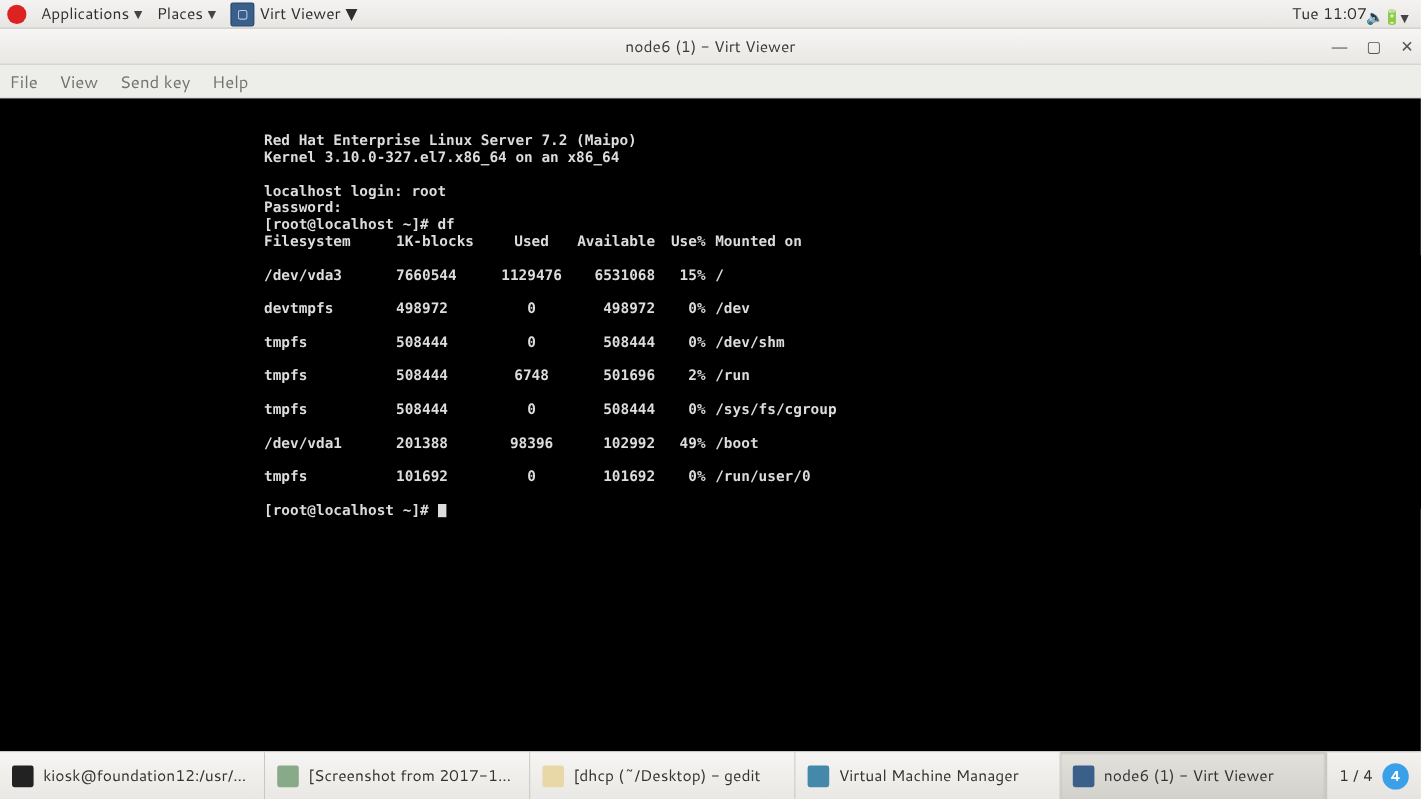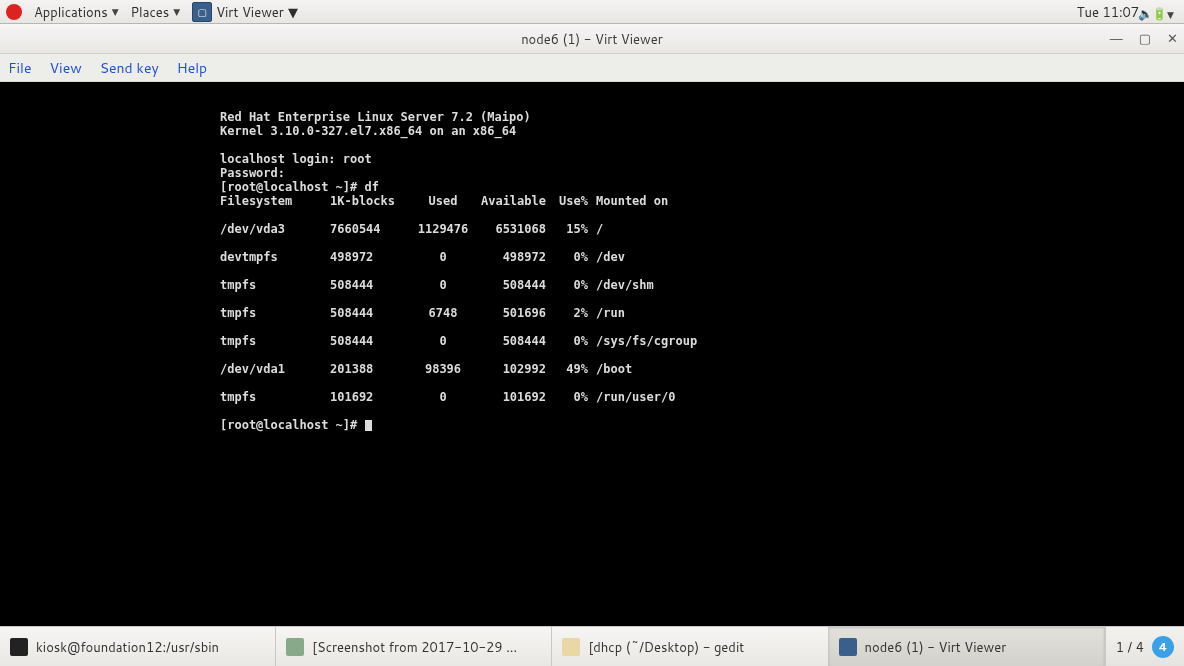--- a/index.html
+++ b/index.html
@@ -31,21 +31,21 @@
     height:30px; background:linear-gradient(#f7f6f4,#e8e7e4);
     border-bottom:1px solid #d0cfcb;
     display:flex;align-items:center;justify-content:center;
     font-size:13px;color:#3a3a3a; position:relative;
   }
   .win-controls{ position:absolute; right:6px; top:0; bottom:0; display:flex;align-items:center;gap:16px;font-size:13px;color:#555;}
   .win-controls span{cursor:default;font-family:sans-serif;}
   .menubar {
     height:28px; background:#ededea;border-bottom:1px solid #d9d8d5;
     display:flex;align-items:center;gap:18px;padding:0 8px;
-    font-size:14px;color:#1d4ed8;
+    font-size:14px;color:#737373;
   }
   .menubar span{cursor:default;}
   .term-wrap{ flex:1; background:#000; overflow:hidden;font-weight:bold; }
   .term {
     font-family:"DejaVu Sans Mono","Liberation Mono",monospace;
     font-size:12px; line-height:14px;
     color:#dcdcdc; white-space:pre;
     padding:14px 0 0 220px;
   }
   .row { display:flex; }
@@ -147,20 +147,24 @@
     <span class="task-label">kiosk@foundation12:/usr/sbin</span>
   </div>
   <div class="task">
     <span class="task-ic" style="background:#8a8"></span>
     <span class="task-label">[Screenshot from 2017-10-29 ...</span>
   </div>
   <div class="task">
     <span class="task-ic" style="background:#e8d8a8"></span>
     <span class="task-label">[dhcp (~/Desktop) - gedit</span>
   </div>
+  <div class="task">
+    <span class="task-ic" style="background:#48a"></span>
+    <span class="task-label">Virtual Machine Manager</span>
+  </div>
   <div class="task active">
     <span class="task-ic" style="background:#3a5f8a"></span>
     <span class="task-label">node6 (1) - Virt Viewer</span>
   </div>
   <div class="ws-switch">
     <span>1 / 4</span>
     <span class="ws-badge">4</span>
   </div>
 </div>
 

